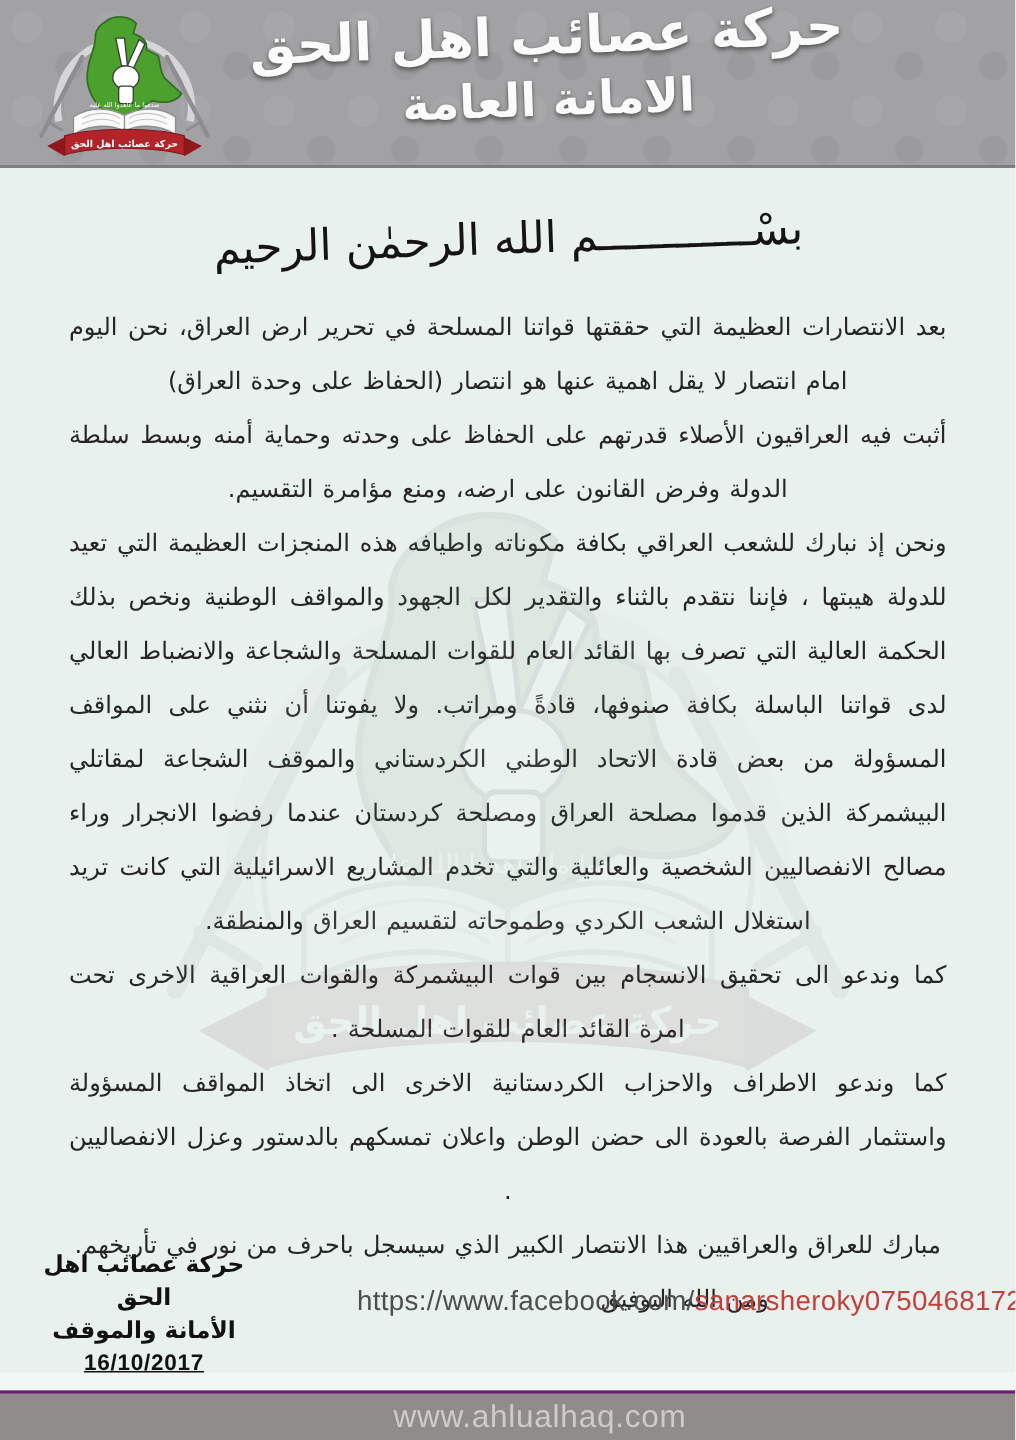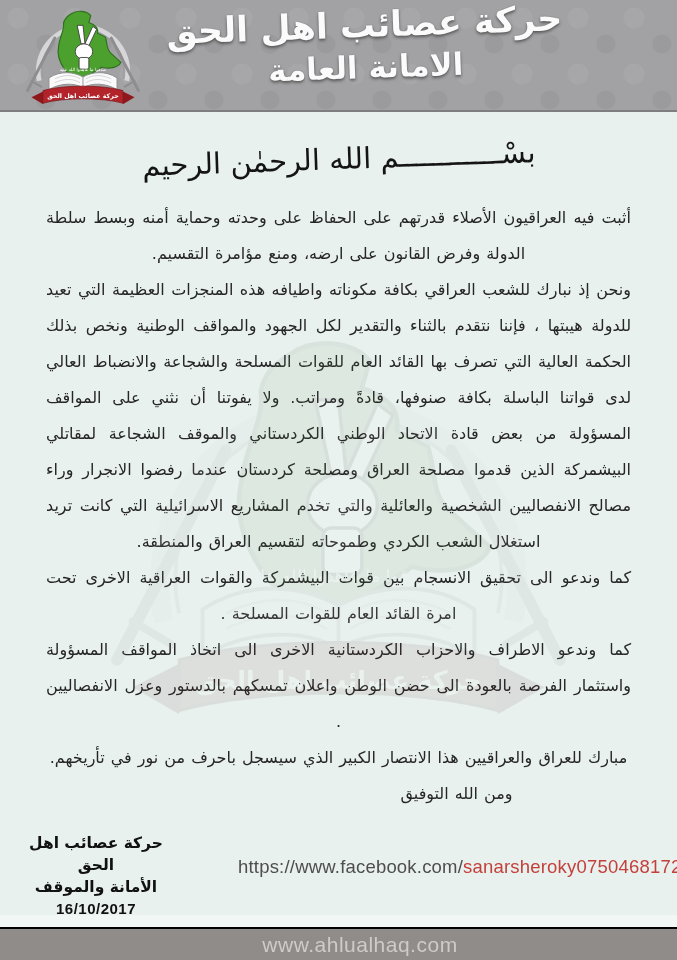--- a/index.html
+++ b/index.html
@@ -49,33 +49,33 @@
     text-align:justify; text-align-last:center;
     word-spacing:1px;
   }
   .content p.closing { text-align:center; text-align-last:center; transform:translateX(118px); }
 
   
   .signature {
     position:absolute; left:18px; top:720px; width:156px;
     text-align:center; font-weight:bold; font-size:15.5px; line-height:22px; color:#111;
   }
-  .signature .date { font-family:"Liberation Sans", sans-serif; font-size:15px; letter-spacing:.5px; }
+  .signature .date { font-family:"Liberation Sans", sans-serif; font-size:15px; letter-spacing:.5px;text-decoration:underline; }
 
   .fb-overlay {
     position:absolute; left:238px; top:744px; direction:ltr;
     font-family:"Liberation Sans", sans-serif; font-size:18.5px; color:#4e4e4e;
     white-space:nowrap; letter-spacing:.2px;
   }
   .fb-overlay .hl { color:#c4403b; }
 
   
   .footer-strip { height:12px; background:#f0f7f4; }
   .footer-bar {
-    height:33px; background:#8f8c8a; border-top:2px solid #000000;
+    height:33px; background:#8f8c8a; border-top:2px solid #701a75;
     display:flex; align-items:center; justify-content:center;padding-left:43px;
   }
   .footer-bar span {
     font-family:"Liberation Sans", sans-serif; font-size:21px;
     color:#cecbc8; letter-spacing:.5px;
   }
 </style>
 </head>
 <body>
 
@@ -134,20 +134,21 @@
 
   <div class="paper">
 
     <svg class="watermark" viewBox="0 0 130 110">
       <use href="#emblem"></use>
     </svg>
 
     <div class="basmala">بسْــــــــــــم الله الرحمٰن الرحيم</div>
 
     <div class="content">
+      <p>بعد الانتصارات العظيمة التي حققتها قواتنا المسلحة في تحرير ارض العراق، نحن اليوم امام انتصار لا يقل اهمية عنها هو انتصار (الحفاظ على وحدة العراق)</p>
       <p>أثبت فيه العراقيون الأصلاء قدرتهم على الحفاظ على وحدته وحماية أمنه وبسط سلطة الدولة وفرض القانون على ارضه، ومنع مؤامرة التقسيم.</p>
       <p>ونحن إذ نبارك للشعب العراقي بكافة مكوناته واطيافه هذه المنجزات العظيمة التي تعيد للدولة هيبتها ، فإننا نتقدم بالثناء والتقدير لكل الجهود والمواقف الوطنية ونخص بذلك الحكمة العالية التي تصرف بها القائد العام للقوات المسلحة والشجاعة والانضباط العالي لدى قواتنا الباسلة بكافة صنوفها، قادةً ومراتب. ولا يفوتنا أن نثني على المواقف المسؤولة من بعض قادة الاتحاد الوطني الكردستاني والموقف الشجاعة لمقاتلي البيشمركة الذين قدموا مصلحة العراق ومصلحة كردستان عندما رفضوا الانجرار وراء مصالح الانفصاليين الشخصية والعائلية والتي تخدم المشاريع الاسرائيلية التي كانت تريد استغلال الشعب الكردي وطموحاته لتقسيم العراق والمنطقة.</p>
       <p>كما وندعو الى تحقيق الانسجام بين قوات البيشمركة والقوات العراقية الاخرى تحت امرة القائد العام للقوات المسلحة .</p>
       <p>كما وندعو الاطراف والاحزاب الكردستانية الاخرى الى اتخاذ المواقف المسؤولة واستثمار الفرصة بالعودة الى حضن الوطن واعلان تمسكهم بالدستور وعزل الانفصاليين .</p>
       <p>مبارك للعراق والعراقيين هذا الانتصار الكبير الذي سيسجل باحرف من نور في تأريخهم.</p>
       <p class="closing">ومن الله التوفيق</p>
     </div>
 
     <div class="signature">
       <div>حركة عصائب اهل الحق</div>

